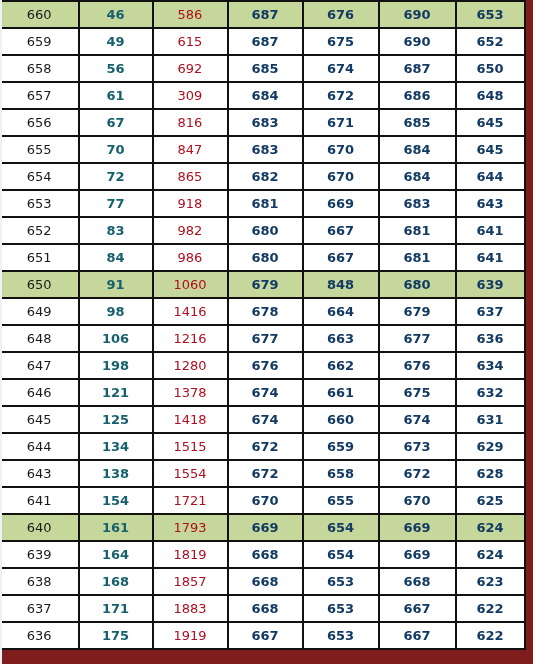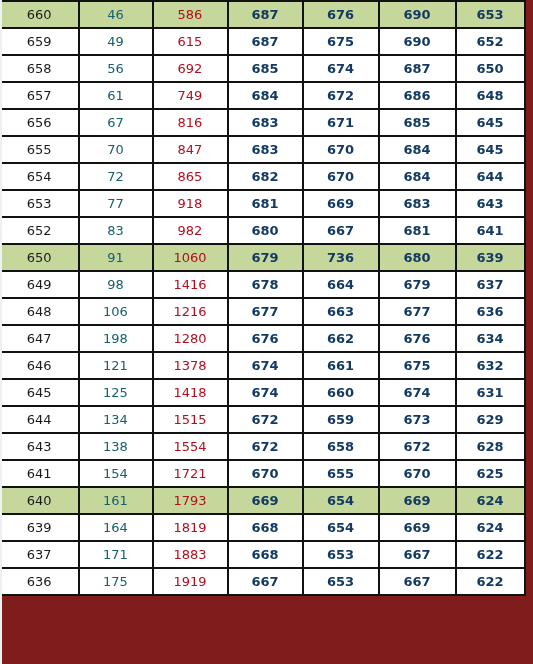--- a/index.html
+++ b/index.html
@@ -52,21 +52,21 @@
     border-right: 2px solid #111111;
   }
   
   td.col-index {
     color: #1a1a1a;
     font-weight: normal;
     font-size: 12.5px;
   }
   td.col-teal {
     color: #17606e;
-    font-weight: normal;
+    font-weight: bold;
   }
   td.col-red {
     color: #b00f1f;
     font-weight: normal;
   }
   td.col-navy {
     color: #123a63;
     font-weight: bold;
   }
   tr.row-highlight td {
@@ -121,21 +121,21 @@
           <td class="col-teal">56</td>
           <td class="col-red">692</td>
           <td class="col-navy">685</td>
           <td class="col-navy">674</td>
           <td class="col-navy">687</td>
           <td class="col-navy">650</td>
         </tr>
         <tr>
           <td class="col-index">657</td>
           <td class="col-teal">61</td>
-          <td class="col-red">749</td>
+          <td class="col-red">309</td>
           <td class="col-navy">684</td>
           <td class="col-navy">672</td>
           <td class="col-navy">686</td>
           <td class="col-navy">648</td>
         </tr>
         <tr>
           <td class="col-index">656</td>
           <td class="col-teal">67</td>
           <td class="col-red">816</td>
           <td class="col-navy">683</td>
@@ -172,26 +172,35 @@
         </tr>
         <tr>
           <td class="col-index">652</td>
           <td class="col-teal">83</td>
           <td class="col-red">982</td>
           <td class="col-navy">680</td>
           <td class="col-navy">667</td>
           <td class="col-navy">681</td>
           <td class="col-navy">641</td>
         </tr>
+        <tr>
+          <td class="col-index">651</td>
+          <td class="col-teal">84</td>
+          <td class="col-red">986</td>
+          <td class="col-navy">680</td>
+          <td class="col-navy">667</td>
+          <td class="col-navy">681</td>
+          <td class="col-navy">641</td>
+        </tr>
         <tr class="row-highlight">
           <td class="col-index">650</td>
           <td class="col-teal">91</td>
           <td class="col-red">1060</td>
           <td class="col-navy">679</td>
-          <td class="col-navy">736</td>
+          <td class="col-navy">848</td>
           <td class="col-navy">680</td>
           <td class="col-navy">639</td>
         </tr>
         <tr>
           <td class="col-index">649</td>
           <td class="col-teal">98</td>
           <td class="col-red">1416</td>
           <td class="col-navy">678</td>
           <td class="col-navy">664</td>
           <td class="col-navy">679</td>
@@ -272,20 +281,29 @@
         <tr>
           <td class="col-index">639</td>
           <td class="col-teal">164</td>
           <td class="col-red">1819</td>
           <td class="col-navy">668</td>
           <td class="col-navy">654</td>
           <td class="col-navy">669</td>
           <td class="col-navy">624</td>
         </tr>
         <tr>
+          <td class="col-index">638</td>
+          <td class="col-teal">168</td>
+          <td class="col-red">1857</td>
+          <td class="col-navy">668</td>
+          <td class="col-navy">653</td>
+          <td class="col-navy">668</td>
+          <td class="col-navy">623</td>
+        </tr>
+        <tr>
           <td class="col-index">637</td>
           <td class="col-teal">171</td>
           <td class="col-red">1883</td>
           <td class="col-navy">668</td>
           <td class="col-navy">653</td>
           <td class="col-navy">667</td>
           <td class="col-navy">622</td>
         </tr>
         <tr>
           <td class="col-index">636</td>

